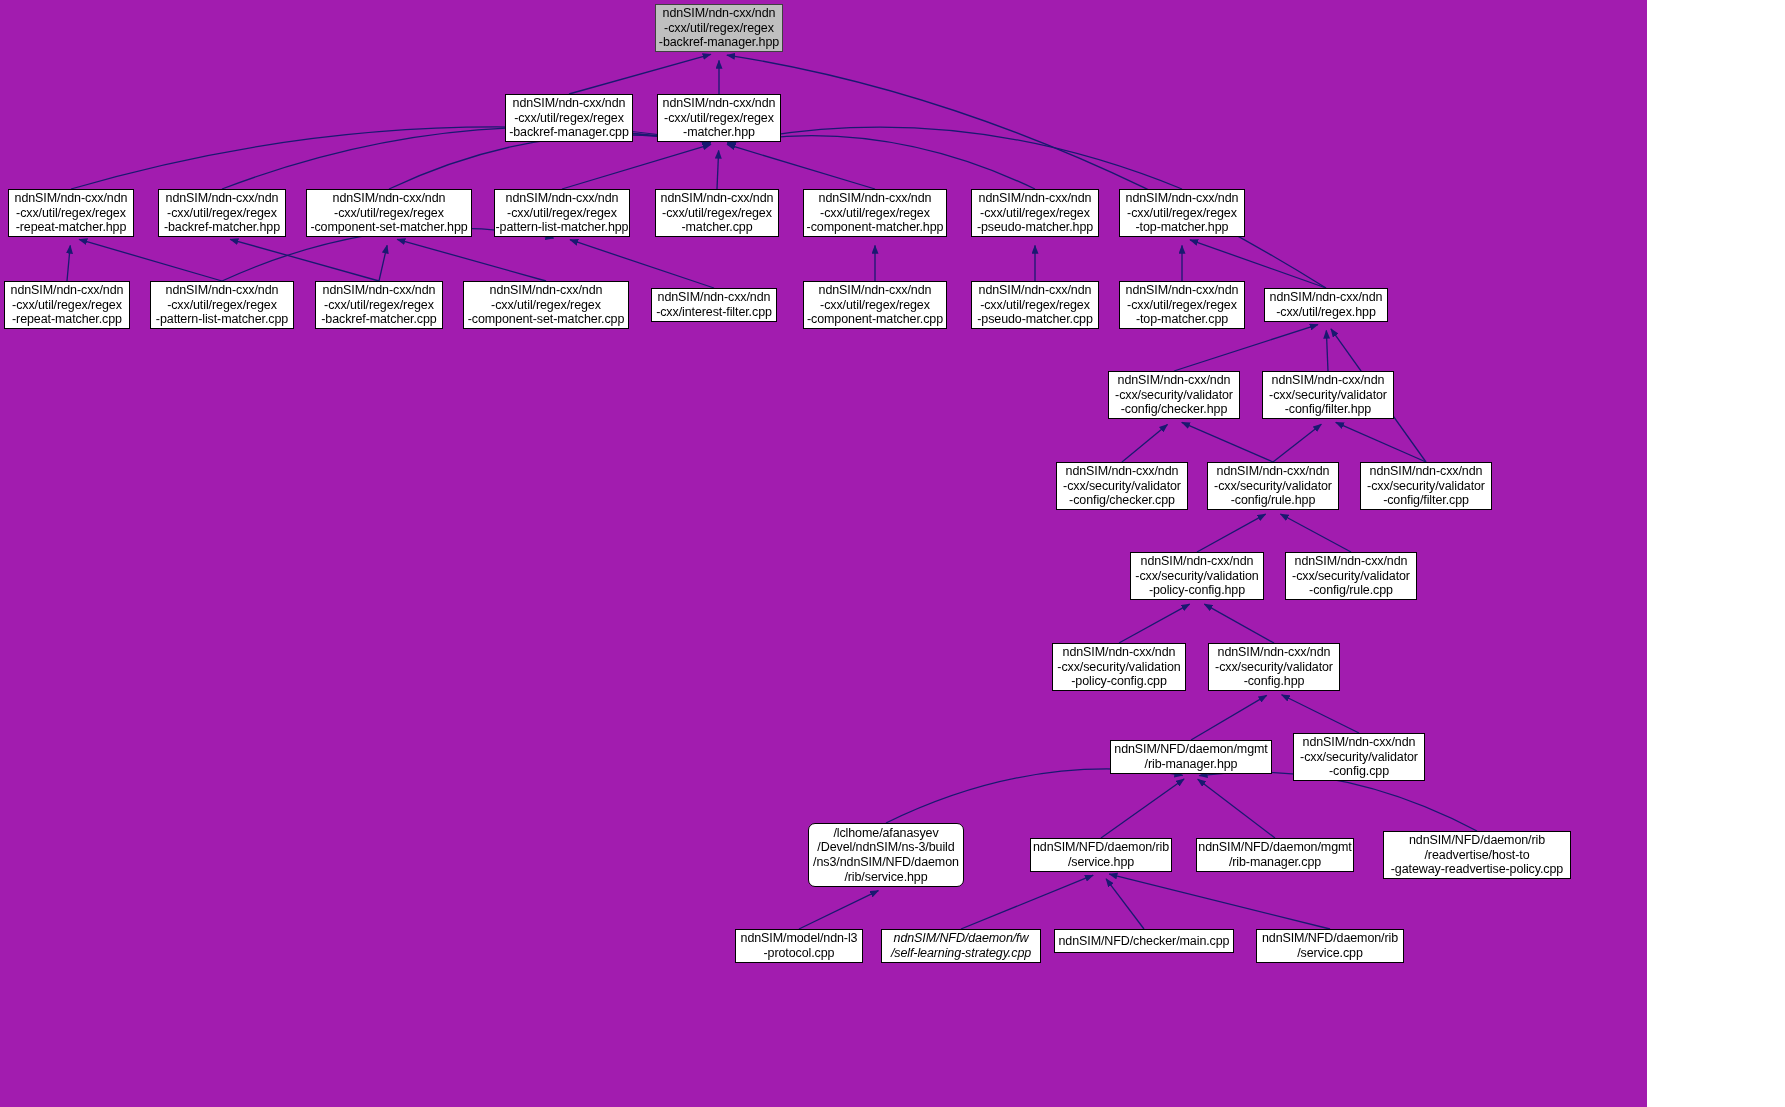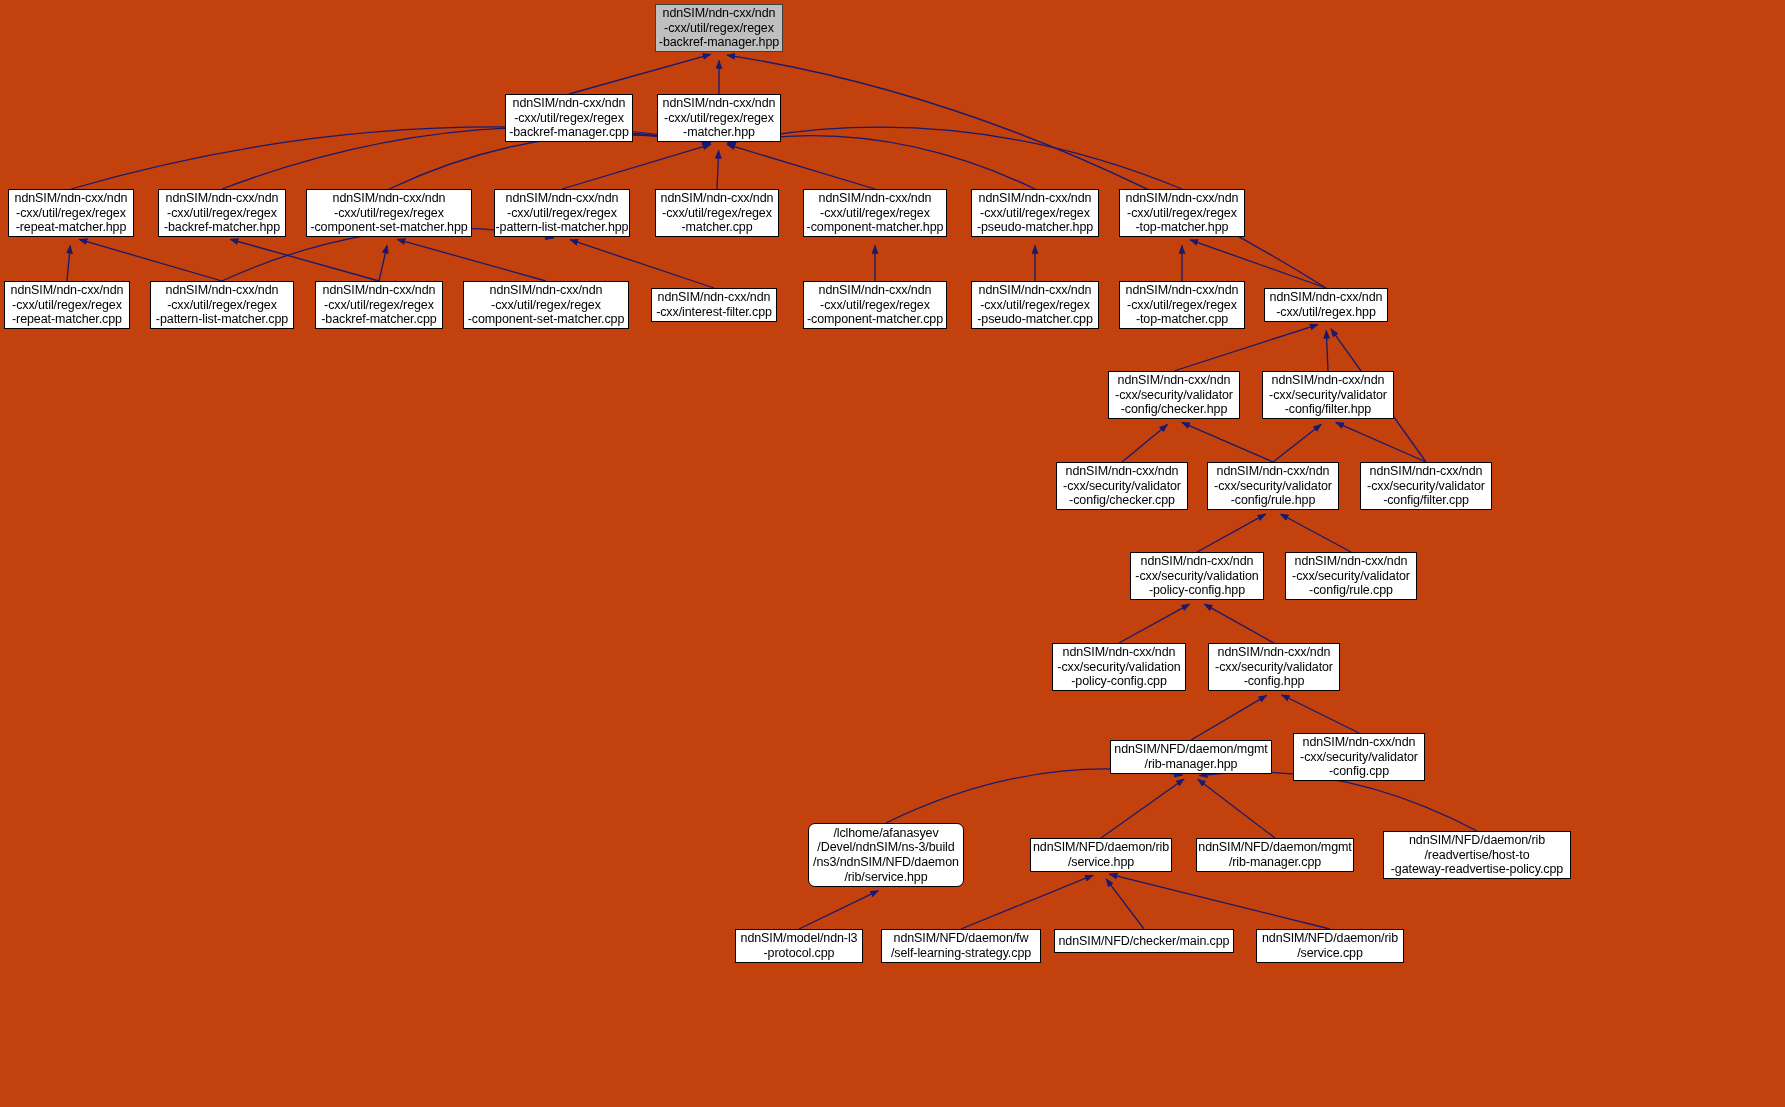--- a/index.html
+++ b/index.html
@@ -1,17 +1,17 @@
 <!DOCTYPE html>
 <html><head>
 <meta charset="utf-8">
 <style>
   html,body{margin:0;padding:0;background:#ffffff;}
   body{font-family:"Liberation Sans","DejaVu Sans",sans-serif;}
-  #stage{position:relative;width:1785px;height:1107px;overflow:hidden;background:#c2410c;}
+  #stage{position:relative;width:1647px;height:1107px;overflow:hidden;background:#a21caf;}
   #edges{position:absolute;left:0;top:0;width:1785px;height:1107px;}
   .node{
     position:absolute;
     box-sizing:border-box;
     border:1px solid #000000;
     background:#ffffff;
     display:flex;
     align-items:center;
     justify-content:center;
     text-align:center;
@@ -175,19 +175,19 @@
 /rib/service.hpp</div>
       <div class="node" style="left: 1030px; top: 838px; width: 142px; height: 34px;">ndnSIM/NFD/daemon/rib
 /service.hpp</div>
       <div class="node" style="left: 1196px; top: 838px; width: 158px; height: 34px;">ndnSIM/NFD/daemon/mgmt
 /rib-manager.cpp</div>
       <div class="node" style="left: 1383px; top: 831px; width: 188px; height: 48px;">ndnSIM/NFD/daemon/rib
 /readvertise/host-to
 -gateway-readvertise-policy.cpp</div>
       <div class="node" style="left: 735px; top: 929px; width: 128px; height: 34px;">ndnSIM/model/ndn-l3
 -protocol.cpp</div>
-      <div class="node" style="left: 881px; top: 929px; width: 160px; height: 34px;">ndnSIM/NFD/daemon/fw
+      <div class="node" style="left: 881px; top: 929px; width: 160px; height: 34px; font-style: italic;">ndnSIM/NFD/daemon/fw
 /self-learning-strategy.cpp</div>
       <div class="node" style="left: 1054px; top: 929px; width: 180px; height: 24px;">ndnSIM/NFD/checker/main.cpp</div>
       <div class="node" style="left: 1256px; top: 929px; width: 148px; height: 34px;">ndnSIM/NFD/daemon/rib
 /service.cpp</div>
     </div>
 </div>
 
 </body></html>

